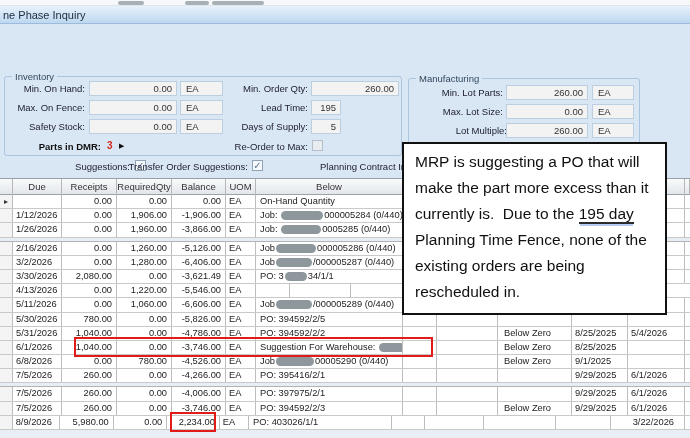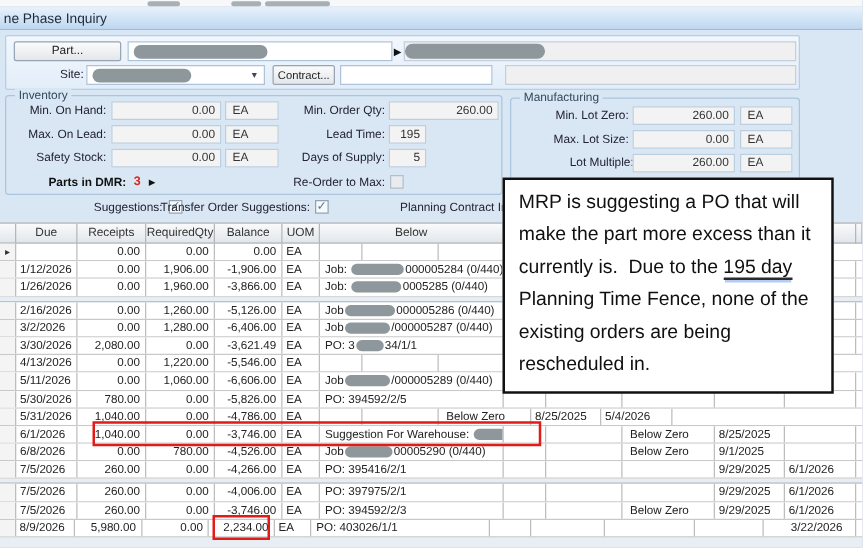--- a/index.html
+++ b/index.html
@@ -95,46 +95,27 @@
     <div class="topblob" style="left:185px;width:24px;"></div>
     <div class="topblob" style="left:212px;width:52px;"></div>
   </div>
 
   <div class="titlebar">
     <span class="t">ne Phase Inquiry</span>
   </div>
 
   <div class="upper">
 
-    <div class="hdrpanel">
-      <div class="btn" style="left:6px;top:4px;width:86px;">Part...</div>
-      <div class="fld" style="left:97px;top:4px;width:212px;">
-        <span class="blobpill" style="width:107px;height:11px;margin:2px 0 0 4px;"></span>
-      </div>
-      <div class="arrow-right" style="left:310px;top:8px;">▶</div>
-      <div class="fld gray" style="left:318px;top:4px;width:314px;">
-        <span class="blobpill" style="width:112px;height:12px;margin:1px 0 0 0;"></span>
-      </div>
-
-      <div class="lbl" style="left:10px;top:25px;width:52px;">Site:</div>
-      <div class="fld" style="left:64px;top:23px;width:143px;">
-        <span class="blobpill" style="width:79px;height:11px;margin:2px 0 0 4px;"></span>
-        <span class="combo-arrow" style="right:4px;top:4px;position:absolute;">▼</span>
-      </div>
-      <div class="btn" style="left:213px;top:23px;width:50px;font-size:9px;">Contract...</div>
-      <div class="fld" style="left:267px;top:23px;width:122px;"></div>
-      <div class="fld gray" style="left:399px;top:23px;width:233px;"></div>
-    </div>
 
     <div class="gb" style="left:4px;top:52px;width:398px;height:80px;">
       <div class="lbl" style="left:0;top:6px;width:80px;">Min. On Hand:</div>
       <div class="num-fld" style="left:84px;top:4px;width:88px;">0.00</div>
       <div class="uom-fld" style="left:175px;top:4px;width:43px;">EA</div>
 
-      <div class="lbl" style="left:0;top:25px;width:80px;">Max. On Lead:</div>
+      <div class="lbl" style="left:0;top:25px;width:80px;">Max. On Fence:</div>
       <div class="num-fld" style="left:84px;top:23px;width:88px;">0.00</div>
       <div class="uom-fld" style="left:175px;top:23px;width:43px;">EA</div>
 
       <div class="lbl" style="left:0;top:44px;width:80px;">Safety Stock:</div>
       <div class="num-fld" style="left:84px;top:42px;width:88px;">0.00</div>
       <div class="uom-fld" style="left:175px;top:42px;width:43px;">EA</div>
 
       <div class="lbl dmr-label" style="left:0;top:64px;width:96px;">Parts in DMR:</div>
       <div class="dmr-val" style="left:102px;top:63px;">3</div>
       <div class="arrow-right" style="left:114px;top:65px;font-size:7px;">▶</div>
@@ -147,21 +128,21 @@
 
       <div class="lbl" style="left:185px;top:44px;width:118px;">Days of Supply:</div>
       <div class="num-fld" style="left:306px;top:42px;width:30px;">5</div>
 
       <div class="lbl" style="left:185px;top:64px;width:118px;">Re-Order to Max:</div>
       <div class="cb disabled" style="left:307px;top:63px;"></div>
     </div>
     <div class="gb-title" style="left:12px;top:47px;">Inventory</div>
 
     <div class="gb" style="left:408px;top:54px;width:232px;height:78px;">
-      <div class="lbl" style="left:0;top:8px;width:94px;">Min. Lot Zero:</div>
+      <div class="lbl" style="left:0;top:8px;width:94px;">Min. Lot Parts:</div>
       <div class="num-fld" style="left:97px;top:6px;width:82px;">260.00</div>
       <div class="uom-fld" style="left:183px;top:6px;width:42px;">EA</div>
 
       <div class="lbl" style="left:0;top:27px;width:94px;">Max. Lot Size:</div>
       <div class="num-fld" style="left:97px;top:25px;width:82px;">0.00</div>
       <div class="uom-fld" style="left:183px;top:25px;width:42px;">EA</div>
 
       <div class="lbl" style="left:4px;top:46px;width:94px;">Lot Multiple:</div>
       <div class="num-fld" style="left:97px;top:44px;width:82px;">260.00</div>
       <div class="uom-fld" style="left:183px;top:44px;width:42px;">EA</div>
@@ -192,20 +173,21 @@
         <div class="thcell end" style="width: 5px;"></div>
       </div>
     <div>
         <div class="trow">
           <div class="tcell gut" style="width: 13px;">▸</div>
           <div class="tcell txt" style="width: 49px;"></div>
           <div class="tcell num" style="width: 55px;">0.00</div>
           <div class="tcell num" style="width: 55px;">0.00</div>
           <div class="tcell num" style="width: 54px;">0.00</div>
           <div class="tcell txt" style="width: 30px;">EA</div>
+          <div class="tcell src" style="width: 147px;">On-Hand Quantity</div>
           <div class="tcell txt" style="width: 34px;"></div>
           <div class="tcell txt" style="width: 61px;"></div>
           <div class="tcell exc" style="width: 74px;"></div>
           <div class="tcell txt" style="width: 56px;"></div>
           <div class="tcell txt" style="width: 57px;"></div>
           <div class="tcell end txt" style="width: 5px;"></div>
         </div>
         <div class="trow">
           <div class="tcell gut" style="width: 13px;"></div>
           <div class="tcell txt" style="width: 49px;">1/12/2026</div>
@@ -326,20 +308,21 @@
           <div class="tcell txt" style="width: 57px;"></div>
           <div class="tcell end txt" style="width: 5px;"></div>
         </div>
         <div class="trow">
           <div class="tcell gut" style="width: 13px;"></div>
           <div class="tcell txt" style="width: 49px;">5/31/2026</div>
           <div class="tcell num" style="width: 55px;">1,040.00</div>
           <div class="tcell num" style="width: 55px;">0.00</div>
           <div class="tcell num" style="width: 54px;">-4,786.00</div>
           <div class="tcell txt" style="width: 30px;">EA</div>
+          <div class="tcell src" style="width: 147px;">PO: 394592/2/2</div>
           <div class="tcell txt" style="width: 34px;"></div>
           <div class="tcell txt" style="width: 61px;"></div>
           <div class="tcell exc" style="width: 74px;">Below Zero</div>
           <div class="tcell txt" style="width: 56px;">8/25/2025</div>
           <div class="tcell txt" style="width: 57px;">5/4/2026</div>
           <div class="tcell end txt" style="width: 5px;"></div>
         </div>
         <div class="trow">
           <div class="tcell gut" style="width: 13px;"></div>
           <div class="tcell txt" style="width: 49px;">6/1/2026</div>

